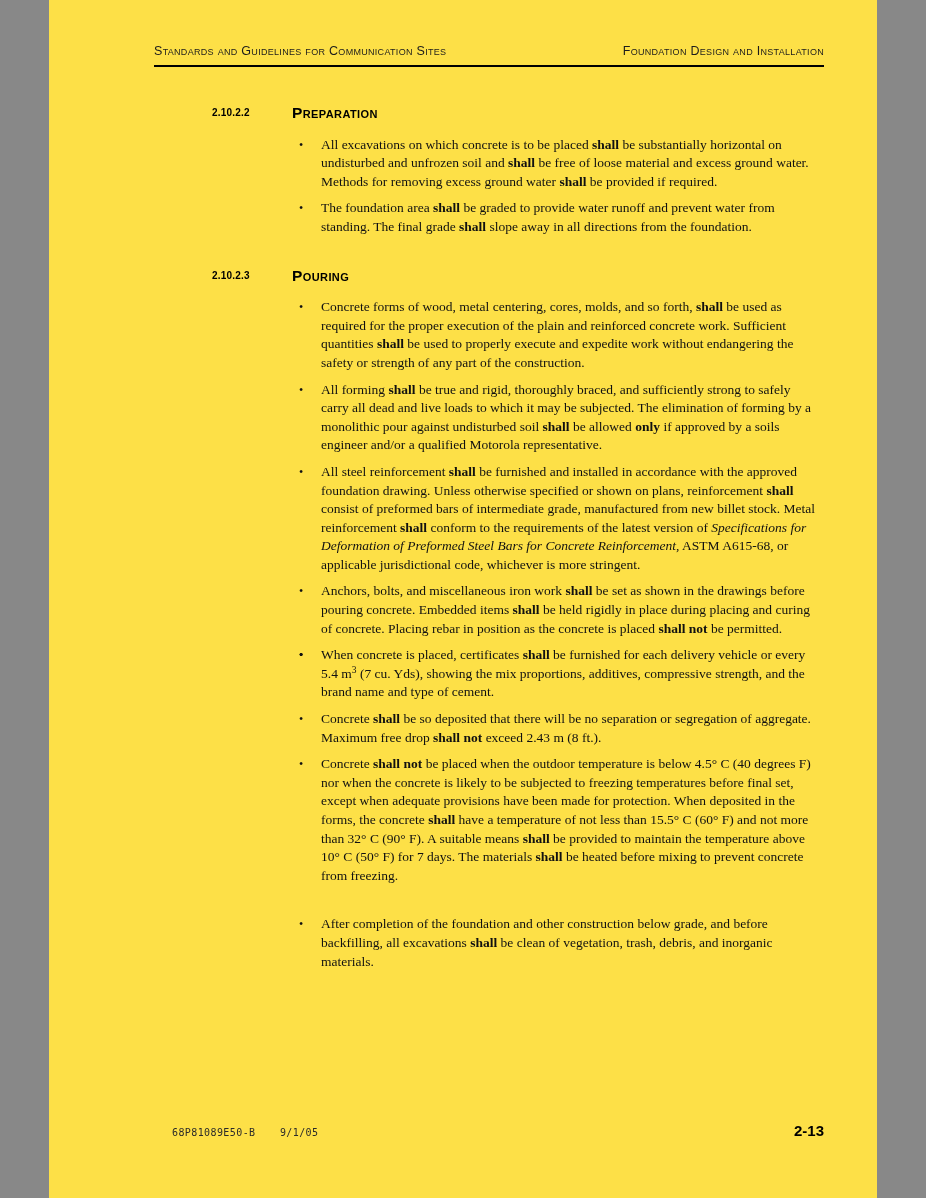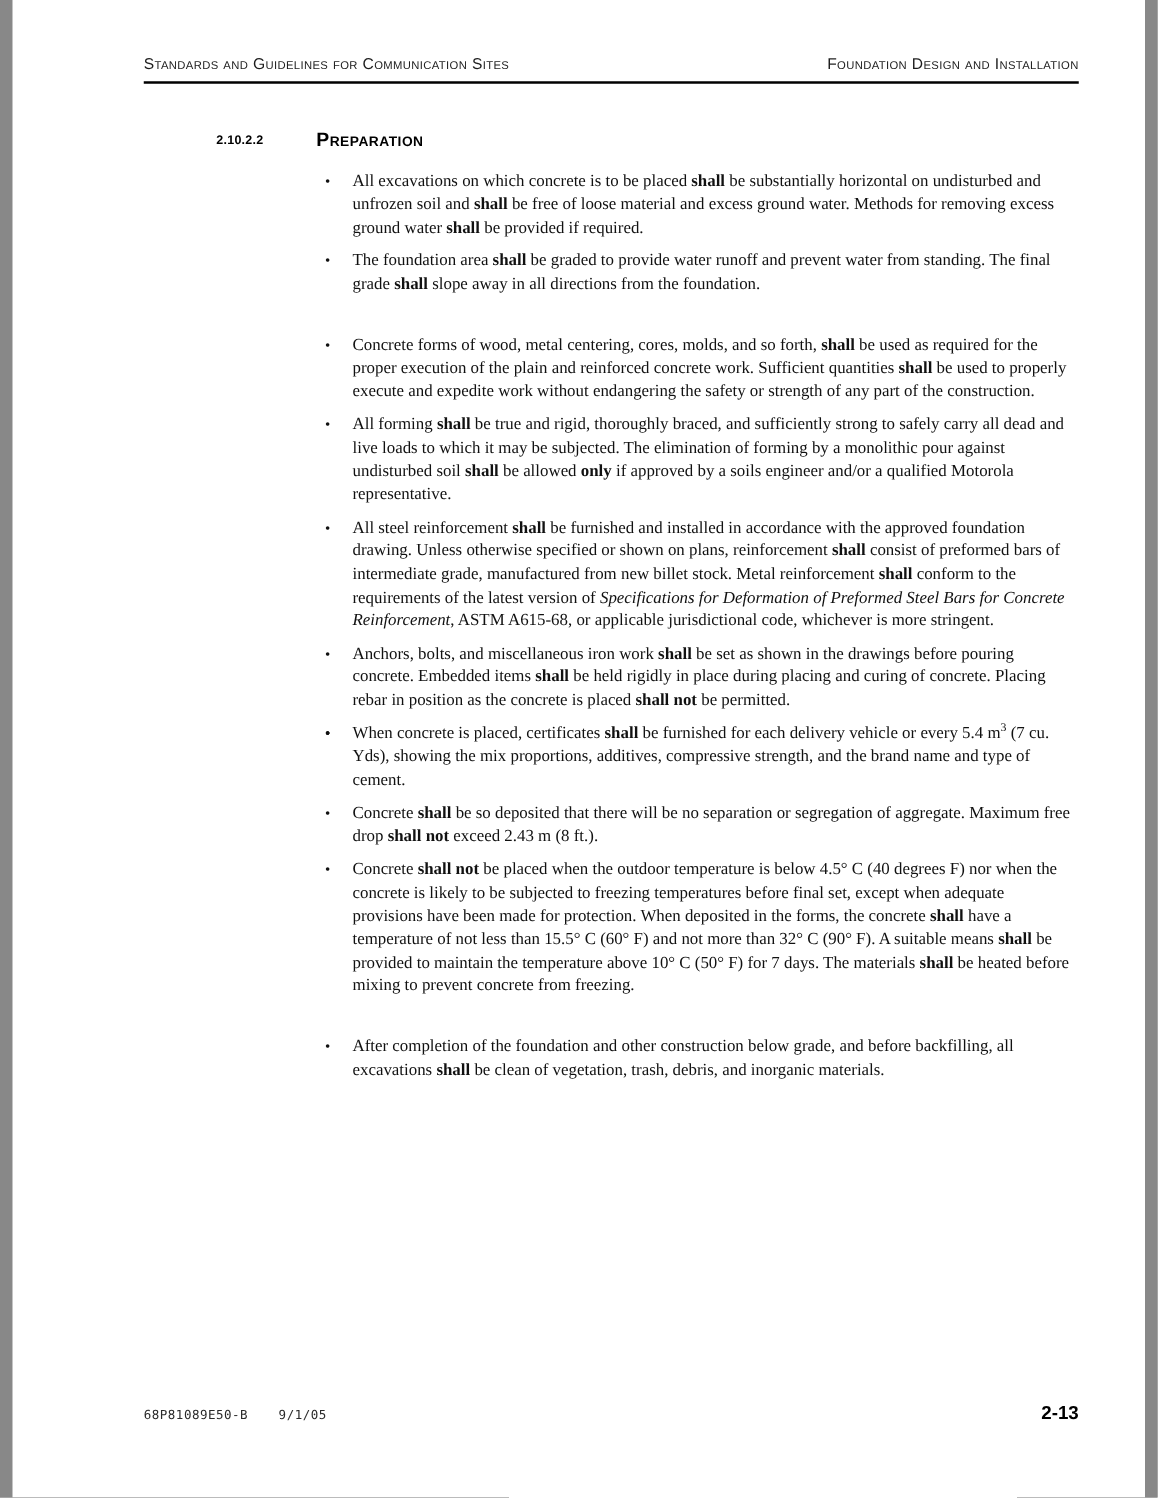--- a/index.html
+++ b/index.html
@@ -1,21 +1,21 @@
 <!DOCTYPE html>
 <html><head>
 <meta charset="utf-8">
 <style>
   html, body { margin: 0; padding: 0; background: #888; }
   .page {
     position: relative;
-    width: 906px;
+    width: 828px;
     height: 1198px;
     margin: 0 auto;
-    background: #ffffff;
+    background: #fde047;
     color: #111;
     overflow: hidden;
   }
   
   .running-header {
     position: absolute;
     top: 44px; left: 105px; right: 53px;
     display: flex;
     justify-content: space-between;
     align-items: flex-end;
@@ -65,21 +65,21 @@
     position: absolute;
     left: 0; top: 0;
     font-size: 12px;
   }
   .run-b { font-weight: bold; }
   .run-i { font-style: italic; }
   .run-sup { vertical-align: super; font-size: 9.5px; line-height: 0; }
   
   .running-footer {
     position: absolute;
-    left: 105px; right: 53px;
+    left: 123px; right: 53px;
     top: 1122px;
     display: flex;
     justify-content: space-between;
     align-items: baseline;
   }
   .footer-left {
     font-family: "DejaVu Sans Mono", monospace;
     font-size: 10px;
     color: #2a2a2a;
     letter-spacing: 0.4px;
@@ -107,20 +107,24 @@
         <h2 class="section-heading" style="margin: 0px 0px 13px 58px;">
           <span class="section-number">2.10.2.2</span>
           <span class="section-title">Preparation</span>
         </h2>
         <ul class="bullets">
           <li><span class="bullet-glyph">•</span><span><span class="">All excavations on which concrete is to be placed </span><span class="run-b ">shall</span><span class=""> be substantially horizontal on undisturbed and unfrozen soil and </span><span class="run-b ">shall</span><span class=""> be free of loose material and excess ground water. Methods for removing excess ground water </span><span class="run-b ">shall</span><span class=""> be provided if required.</span></span></li>
           <li><span class="bullet-glyph">•</span><span><span class="">The foundation area </span><span class="run-b ">shall</span><span class=""> be graded to provide water runoff and prevent water from standing. The final grade </span><span class="run-b ">shall</span><span class=""> slope away in all directions from the foundation.</span></span></li>
         </ul>
       </section>
       <section>
+        <h2 class="section-heading" style="margin: 0px 0px 13px 58px;">
+          <span class="section-number">2.10.2.3</span>
+          <span class="section-title">Pouring</span>
+        </h2>
         <ul class="bullets">
           <li><span class="bullet-glyph">•</span><span><span class="">Concrete forms of wood, metal centering, cores, molds, and so forth, </span><span class="run-b ">shall</span><span class=""> be used as required for the proper execution of the plain and reinforced concrete work. Sufficient quantities </span><span class="run-b ">shall</span><span class=""> be used to properly execute and expedite work without endangering the safety or strength of any part of the construction.</span></span></li>
           <li><span class="bullet-glyph">•</span><span><span class="">All forming </span><span class="run-b ">shall</span><span class=""> be true and rigid, thoroughly braced, and sufficiently strong to safely carry all dead and live loads to which it may be subjected. The elimination of forming by a monolithic pour against undisturbed soil </span><span class="run-b ">shall</span><span class=""> be allowed </span><span class="run-b ">only</span><span class=""> if approved by a soils engineer and/or a qualified Motorola representative.</span></span></li>
           <li><span class="bullet-glyph">•</span><span><span class="">All steel reinforcement </span><span class="run-b ">shall</span><span class=""> be furnished and installed in accordance with the approved foundation drawing. Unless otherwise specified or shown on plans, reinforcement </span><span class="run-b ">shall</span><span class=""> consist of preformed bars of intermediate grade, manufactured from new billet stock. Metal reinforcement </span><span class="run-b ">shall</span><span class=""> conform to the requirements of the latest version of </span><span class="run-i ">Specifications for Deformation of Preformed Steel Bars for Concrete Reinforcement</span><span class="">, ASTM A615-68, or applicable jurisdictional code, whichever is more stringent.</span></span></li>
           <li><span class="bullet-glyph">•</span><span><span class="">Anchors, bolts, and miscellaneous iron work </span><span class="run-b ">shall</span><span class=""> be set as shown in the drawings before pouring concrete. Embedded items </span><span class="run-b ">shall</span><span class=""> be held rigidly in place during placing and curing of concrete. Placing rebar in position as the concrete is placed </span><span class="run-b ">shall not</span><span class=""> be permitted.</span></span></li>
           <li><span class="bullet-glyph">•</span></li>
           <li><span class="bullet-glyph">•</span></li>
           <li><span class="bullet-glyph">•</span><span><span class="">When concrete is placed, certificates </span><span class="run-b ">shall</span><span class=""> be furnished for each delivery vehicle or every 5.4 m</span><span class="run-sup">3</span><span class=""> (7 cu. Yds), showing the mix proportions, additives, compressive strength, and the brand name and type of cement.</span></span></li>
           <li><span class="bullet-glyph">•</span><span><span class="">Concrete </span><span class="run-b ">shall</span><span class=""> be so deposited that there will be no separation or segregation of aggregate. Maximum free drop </span><span class="run-b ">shall not</span><span class=""> exceed 2.43 m (8 ft.).</span></span></li>
           <li><span class="bullet-glyph">•</span><span><span class="">Concrete </span><span class="run-b ">shall not</span><span class=""> be placed when the outdoor temperature is below 4.5° C (40 degrees F) nor when the concrete is likely to be subjected to freezing temperatures before final set, except when adequate provisions have been made for protection. When deposited in the forms, the concrete </span><span class="run-b ">shall</span><span class=""> have a temperature of not less than 15.5° C (60° F) and not more than 32° C (90° F). A suitable means </span><span class="run-b ">shall</span><span class=""> be provided to maintain the temperature above 10° C (50° F) for 7 days. The materials </span><span class="run-b ">shall</span><span class=""> be heated before mixing to prevent concrete from freezing.</span></span></li>

